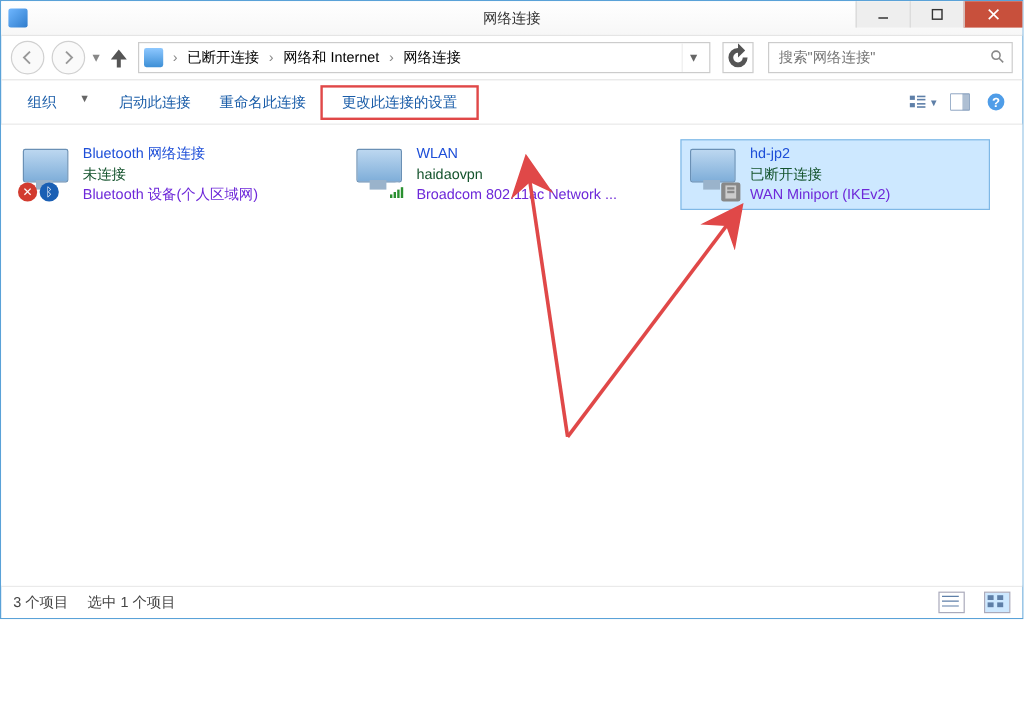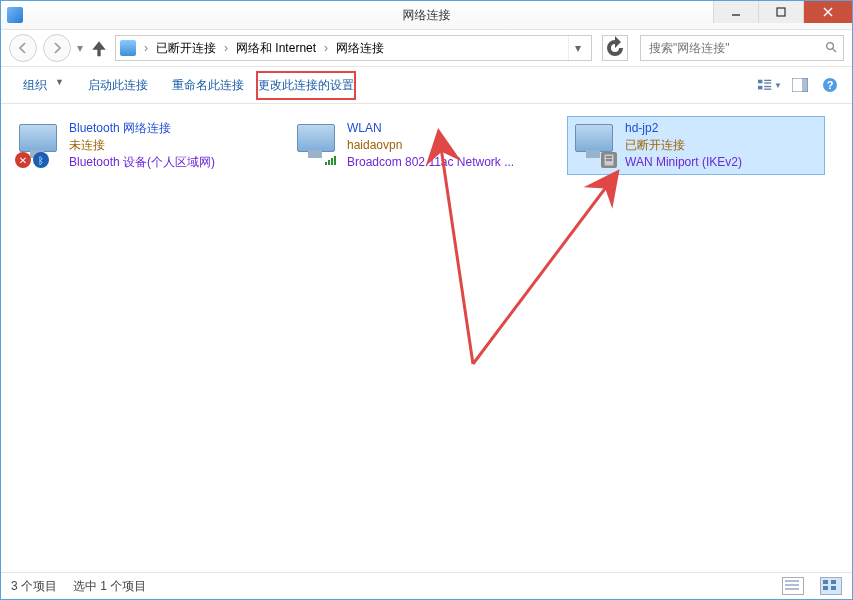--- a/index.html
+++ b/index.html
@@ -1,16 +1,16 @@
 <!DOCTYPE html>
 <html><head>
 <meta charset="utf-8">
 <style>
 html,body{margin:0;padding:0;font-family:"Microsoft YaHei","Segoe UI",sans-serif;font-size:12px;background:#fff;color:#000}
-.window{width:853px;height:600px;border:1px solid #5aa2d8;box-sizing:border-box;display:flex;flex-direction:column;background:#fff}
+.window{width:853px;height:516px;border:1px solid #5aa2d8;box-sizing:border-box;display:flex;flex-direction:column;background:#fff}
 .titlebar{height:28px;background:linear-gradient(#fff,#f7f7f7);display:flex;align-items:center;position:relative;border-bottom:1px solid #e5e5e5}
 .titlebar .title{position:absolute;left:50%;transform:translateX(-50%);font-size:12px;color:#333}
 .titlebar .sysicon{width:16px;height:16px;margin-left:6px;background:linear-gradient(135deg,#6fb7ff,#2f7ccc);border-radius:2px}
 .winbtns{position:absolute;right:0;top:0;display:flex;height:22px}
 .winbtn{width:44px;height:22px;display:flex;align-items:center;justify-content:center;font-size:10px;color:#333;border-left:1px solid #d8d8d8;background:#eee;cursor:default}
 .winbtn.close{background:#c8503c;color:#fff;width:48px}
 .winbtn svg{width:10px;height:10px}
 .navbar{height:36px;display:flex;align-items:center;gap:6px;padding:0 8px;border-bottom:1px solid #e5e5e5}
 .navbtn{width:26px;height:26px;border:1px solid #d0d0d0;border-radius:50%;display:flex;align-items:center;justify-content:center;color:#999;background:#fafafa}
 .navbtn svg{width:12px;height:12px}
@@ -18,39 +18,39 @@
 .breadcrumb{flex:1;height:24px;border:1px solid #ccc;display:flex;align-items:center;padding:0 4px;gap:2px;background:#fff}
 .breadcrumb .bcicon{width:16px;height:16px;background:linear-gradient(#8ec8ff,#3d8fd6);border-radius:2px;margin-right:2px}
 .breadcrumb span.sep{color:#888;padding:0 4px}
 .breadcrumb span.seg{padding:0 2px}
 .bc-dropdown{width:18px;height:24px;display:flex;align-items:center;justify-content:center;color:#666;border-left:1px solid #eee}
 .refresh{width:24px;height:24px;border:1px solid #ccc;display:flex;align-items:center;justify-content:center;color:#555;margin-left:4px}
 .searchbox{width:190px;height:24px;border:1px solid #ccc;margin-left:6px;display:flex;align-items:center;padding:0 6px;color:#888;background:#fff;position:relative}
 .searchbox .sicon{position:absolute;right:6px;color:#888}
 .toolbar{height:36px;display:flex;align-items:center;gap:0;padding:0 10px;border-bottom:1px solid #e5e5e5}
 .toolbar .tbtn{padding:6px 12px;color:#195ca8;cursor:default}
-.toolbar .tbtn.org{display:flex;align-items:flex-start;gap:8px}
-.toolbar .tbtn.highlight{border:2px solid #e04848;padding:4px 0}
+.toolbar .tbtn.org{display:flex;align-items:flex-start;gap:19px}
+.toolbar .tbtn.highlight{border:2px solid #e04848;padding:4px 16px}
 .toolbar .spacer{flex:1}
 .toolbar .ricon{width:24px;height:24px;margin-left:6px;display:flex;align-items:center;justify-content:center;color:#5e7fa8}
 .content{flex:1;position:relative;overflow:hidden;background:#fff}
 .items{display:flex;gap:20px;padding:12px 10px;align-items:flex-start}
 .item{width:250px;display:flex;gap:6px;padding:4px}
 .item.selected{background:#cde8ff;border:1px solid #7fb8e6;padding:3px}
 .item .iconwrap{width:48px;height:48px;position:relative;flex-shrink:0}
 .item .mon{width:36px;height:26px;background:linear-gradient(#bcd7f0,#7faed9);border:1px solid #6a90b5;border-radius:2px;position:absolute;top:4px;left:4px}
 .item .stand{width:14px;height:8px;background:#9ab3cb;position:absolute;top:30px;left:15px}
 .item .badge{position:absolute;bottom:0;left:0;width:16px;height:16px;border-radius:50%;display:flex;align-items:center;justify-content:center;font-size:10px;color:#fff}
 .item .badge.x{background:#d23b2f}
 .item .badge.bt{background:#1a5fb4;left:18px}
 .item .badge.sig{background:#fff;color:#2a9030;left:auto;right:2px;bottom:0}
 .item .badge.srv{background:#888;left:auto;right:2px;bottom:0;border-radius:2px}
 .item .txt{display:flex;flex-direction:column;gap:1px;line-height:1.35}
 .item .txt .l1{color:#1d4ed8}
-.item .txt .l2{color:#a16207}
+.item .txt .l2{color:#14532d}
 .item .txt .l3{color:#6d28d9}
 .annot{position:absolute;pointer-events:none}
 .statusbar{height:26px;border-top:1px solid #e5e5e5;display:flex;align-items:center;padding:0 10px;gap:16px;color:#444}
 .statusbar .spacer{flex:1}
 .statusbar .vicon{width:20px;height:16px;border:1px solid #aab;display:flex}
 .statusbar .vicon.list{background:linear-gradient(#cde8ff,#cde8ff)}
 input{border:none;outline:none;font:inherit;width:100%;background:transparent}
 </style>
 </head>
 <body>

